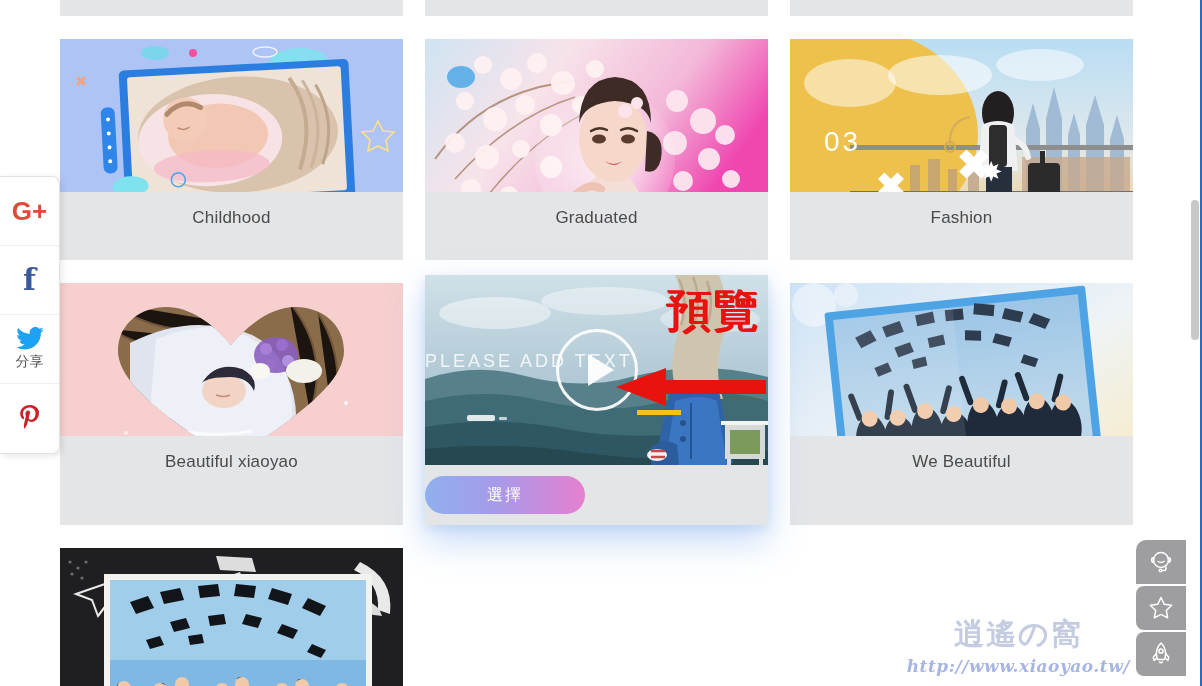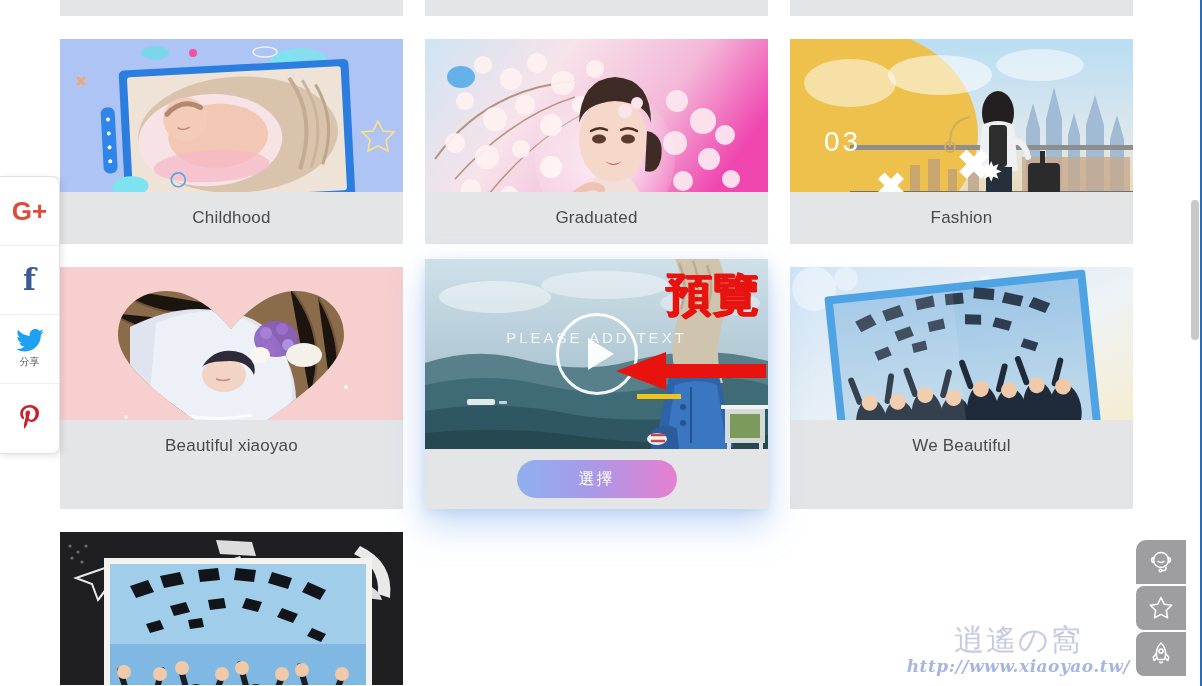--- a/index.html
+++ b/index.html
@@ -56,21 +56,21 @@
     background: #e4e5e7;
     position: relative;
   }
   .card-thumb {
     width: 343px; height: 153px;
     overflow: hidden;
     position: relative;
     background: #cfd6e4;
   }
   .card-label {
-    height: 52px;
+    height: 68px;
     line-height: 52px;
     text-align: center;
     font-size: 17px;
     color: #4a4a4a;
     font-family: "Liberation Sans", sans-serif;
     letter-spacing: .2px;
   }
 
   
   .row-clipped .card { height: 54px; }
@@ -83,21 +83,21 @@
   
   .card.hovered {
     margin-top: -8px;
     box-shadow: 0 16px 34px rgba(120,170,235,.42),
                 0 4px 10px rgba(150,180,230,.28);
     z-index: 20;
   }
   .card.hovered .card-thumb { height: 190px; }
   .card.hovered .card-label {
     height: 60px;
-    display: flex; align-items: center; justify-content: center;
+    display: flex; align-items: center; justify-content: flex-start;
   }
 
   .select-btn {
     width: 160px; height: 38px;
     border: none; outline: none; cursor: pointer;
     border-radius: 19px;
     background: linear-gradient(90deg,#8fb0ee 0%, #a79ae8 45%, #e77fd0 100%);
     color: #ffffff;
     font-size: 16px;
     font-family: "Liberation Sans", sans-serif;
@@ -119,35 +119,35 @@
   }
   .play-tri {
     width: 0; height: 0;
     border-left: 26px solid rgba(255,255,255,.95);
     border-top: 16px solid transparent;
     border-bottom: 16px solid transparent;
     margin-left: 8px;
   }
   .overlay-text {
     position: absolute;
-    top: 70px; left: 0; width: 100%;
-    text-align: center;
+    top: 76px; left: 0; width: 100%;
+    text-align: left;
     color: rgba(255,255,255,.82);
-    font-size: 15px;
+    font-size: 18px;
     letter-spacing: 3px;
     font-family: "Liberation Sans", sans-serif;
   }
 
   
   .annot-text {
     position: absolute;
     right: 8px; top: 12px;
     color: #e8120f;
     font-size: 46px;
-    font-weight: 700;
+    font-weight: 400;
     letter-spacing: 1px;
     font-family: "DejaVu Sans", sans-serif;
     text-shadow: 1px 1px 0 #e8120f, -1px 0 0 #e8120f, 0 1px 0 #e8120f;
     line-height: 1;
   }
   .annot-arrow {
     position: absolute;
     right: 2px; top: 92px;
     width: 152px; height: 40px;
   }
@@ -177,21 +177,21 @@
   .share-item {
     height: 69px;
     display: flex; flex-direction: column;
     align-items: center; justify-content: center;
     border-bottom: 1px solid #eeeeee;
     cursor: pointer;
   }
   .share-item:last-child { border-bottom: none; }
   .share-item .glyph { font-size: 26px; line-height: 1; font-weight: 700; }
   .share-sub {
-    font-size: 10px; color: #555; margin-top: 3px;
+    font-size: 14px; color: #555; margin-top: 3px;
     font-family: "DejaVu Sans", sans-serif;
   }
 
   
   .fab-rail {
     position: absolute;
     right: 16px; bottom: 8px;
     width: 50px;
     z-index: 45;
   }
@@ -209,33 +209,33 @@
   .watermark {
     position: absolute;
     right: 72px; bottom: 10px;
     z-index: 35;
     text-align: center;
     pointer-events: none;
   }
   .wm-logo {
     font-size: 30px;
     font-family: "DejaVu Sans", sans-serif;
-    font-weight: 400;
+    font-weight: 700;
     color: rgba(150,160,200,.55);
     letter-spacing: 2px;
     line-height: 1.1;
   }
   .wm-url {
     font-size: 17px;
     font-style: italic;
     font-weight: 700;
     font-family: "DejaVu Serif", serif;
     color: rgba(130,150,215,.70);
     letter-spacing: .5px;
-    margin-top: 0;
+    margin-top: 6px;
   }
 </style>
 </head>
 <body>
 
 <div id="page">
 
   <div class="gallery">
 
     <div class="grid-row row-clipped">

